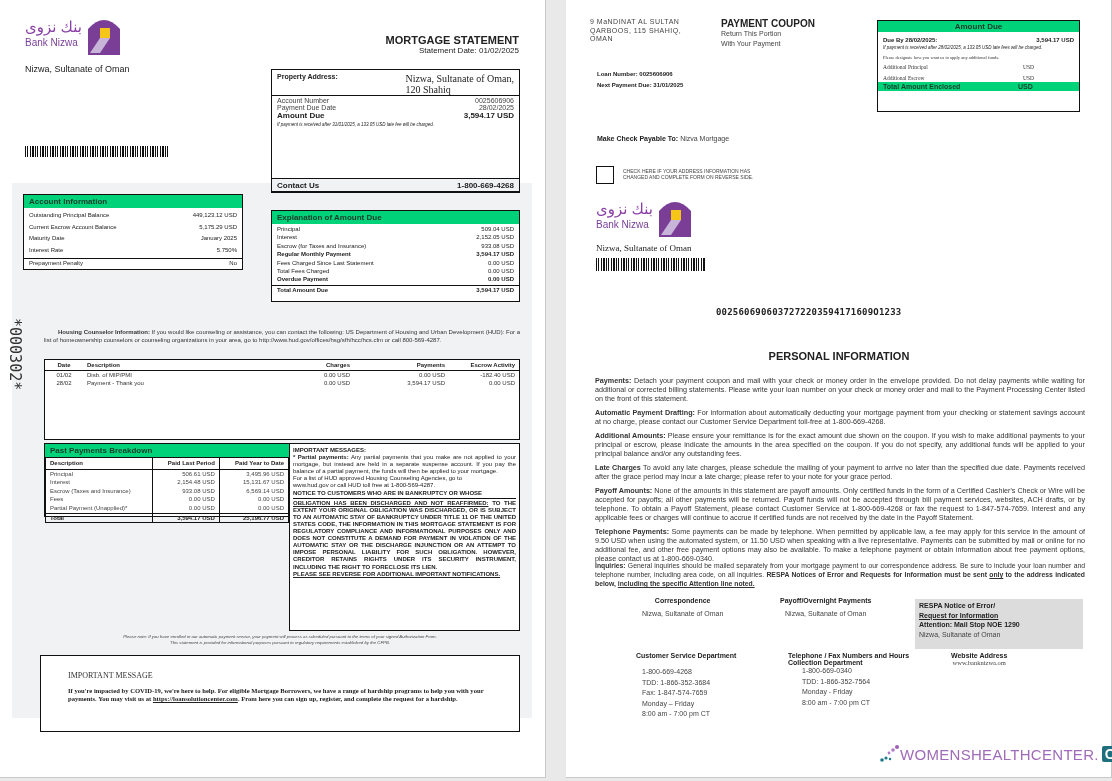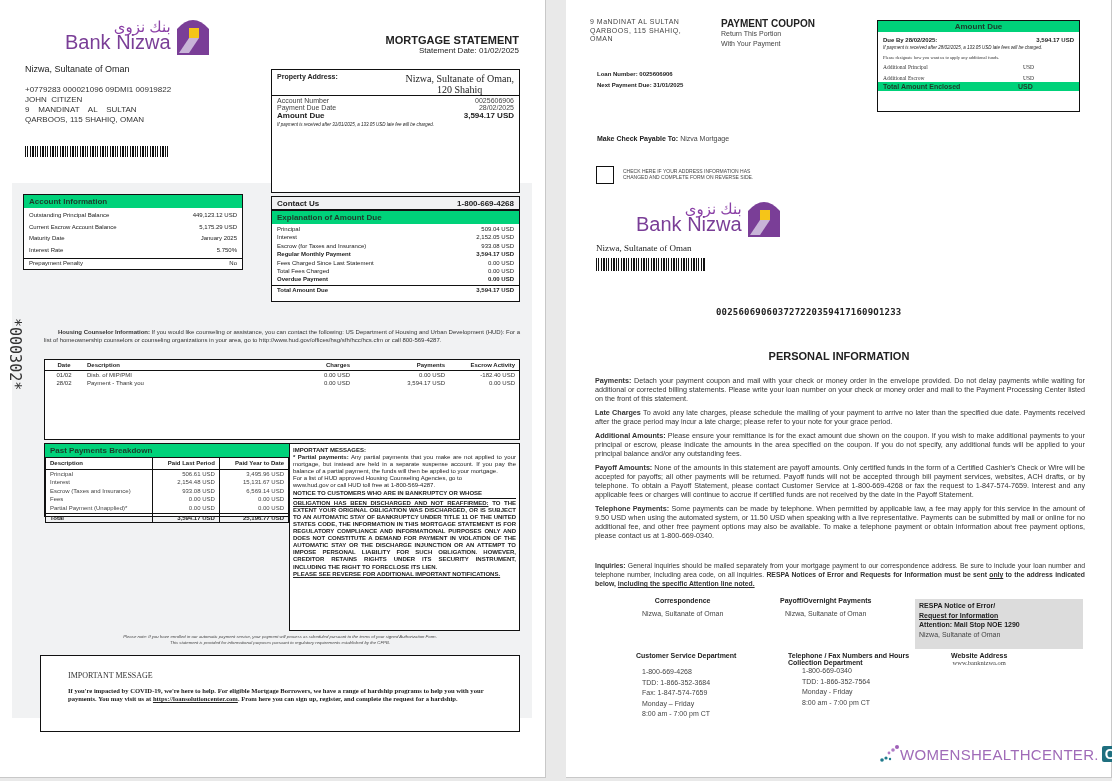--- a/index.html
+++ b/index.html
@@ -14,21 +14,21 @@
   .box { position: absolute; border: 1.5px solid #111; background: #fff; }
   .row { display: flex; justify-content: space-between; align-items: baseline; }
   .t6 { font-size: 6px; } .t7 { font-size: 7px; } .t8 { font-size: 8px; } .t9 { font-size: 9px; }
   .b { font-weight: bold; }
   .serif { font-family: "Liberation Serif", serif; }
   .mono { font-family: "DejaVu Sans Mono", monospace; }
   .barcode { height: 11px; background: repeating-linear-gradient(90deg,#111 0 1px,#fff 1px 2px,#111 2px 3px,#fff 3px 5px,#111 5px 6px,#fff 6px 7px,#111 7px 9px,#fff 9px 10px); }
   .hdr-green { background: #00d27a; font-weight: bold; color: #1c3b2a; padding: 2px 5px; }
   .logo-wrap { display: flex; align-items: center; }
   .logo-text .ar { color: #8a3fa6; font-size: 15px; line-height: 15px; text-align: right; }
-  .logo-text .en { color: #7a3e97; font-size: 20px; line-height: 17px; margin-left: 40px; }
+  .logo-text .en { color: #7a3e97; font-size: 10px; line-height: 17px; }
   table { border-collapse: collapse; width: 100%; }
   td, th { padding: 0 4px; }
   .u { text-decoration: underline; }
   .just { text-align: justify; }
   .info p { margin-bottom: 5px; font-size: 7.2px; line-height: 9px; text-align: justify; }
   .info p b { font-weight: bold; }
 </style>
 </head>
 <body>
 
@@ -40,37 +40,31 @@
       <div class="en">Bank Nizwa</div>
     </div>
     <svg width="36" height="40" viewBox="0 0 36 40" style="margin-left:4px">
       <path d="M2 40 L2 14 Q18 -4 34 14 L34 40 Z" fill="#7a3e97"></path>
       <rect x="14" y="13" width="10" height="10" fill="#f5c518"></rect>
       <path d="M4 38 L14 23 L24 23 L14 38 Z" fill="#c8b4d8"></path>
     </svg>
   </div>
   <div class="abs t9" style="left:25px;top:64px;">Nizwa, Sultanate of Oman</div>
 
-  <div class="abs t8" style="left:25px;top:85px;line-height:10px;color:#333;">
-    <div>+0779283  000021096  09DMI1  00919822</div>
-    <div style="white-space:pre">JOHN  CITIZEN</div>
-    <div style="white-space:pre">9    MANDINAT    AL    SULTAN</div>
-    <div>QARBOOS, 115 SHAHIQ, OMAN</div>
-  </div>
   <div class="abs barcode" style="left:25px;top:146px;width:145px;"></div>
 
   <div class="abs b" style="right:26px;top:34px;font-size:11px;">MORTGAGE STATEMENT</div>
   <div class="abs t8" style="right:26px;top:46px;">Statement Date: 01/02/2025</div>
 
   <div class="gray-panel"></div>
 
   <div class="box" style="left:271px;top:69px;width:249px;height:124px;">
     <div style="display:flex;justify-content:space-between;padding:3px 5px;border-bottom:1px solid #111;height:26px;">
       <span class="t7 b">Property Address:</span>
-      <div class="serif" style="font-size:10px;text-align:center;line-height:11px;">
+      <div class="serif" style="font-size:10px;text-align:left;line-height:11px;">
         <div>Nizwa, Sultanate of Oman,</div>
         <div style="">120 Shahiq</div>
       </div>
     </div>
     <div style="padding:1px 5px;">
       <div class="row t7" style="color:#444;">
           <span>Account Number</span>
           <span>0025606906</span>
         </div>
       <div class="row t7" style="color:#444;">
@@ -78,21 +72,21 @@
           <span>28/02/2025</span>
         </div>
       <div class="row t8 b">
           <span>Amount Due</span>
           <span>3,594.17 USD</span>
         </div>
       <div style="font-size:4.5px;font-style:italic;margin-top:2px;">If payment is received after 31/01/2025, a 133.05 USD late fee will be charged.</div>
     </div>
   </div>
 
-  <div class="box" style="left:271px;top:196px;width:249px;height:14px;padding:2px 5px;background:#f1f2f3;">
+  <div class="box" style="left:271px;top:178px;width:249px;height:14px;padding:2px 5px;background:#f1f2f3;">
     <div class="row t8 b">
         <span>Contact Us</span>
         <span>1-800-669-4268</span>
       </div>
   </div>
 
   <div class="box" style="left:271px;top:210px;width:249px;height:92px;">
     <div class="hdr-green t8">Explanation of Amount Due</div>
     <div id="expl-rows" style="padding:1px 5px;line-height:8.4px;">
         <div class="row t6">
@@ -323,22 +317,23 @@
     </svg>
   </div>
   <div class="abs serif t9" style="left:30px;top:243px;">Nizwa, Sultanate of Oman</div>
   <div class="abs barcode" style="left:30px;top:258px;width:110px;height:13px;"></div>
 
   <div class="abs mono" style="left:150px;top:307px;font-size:9px;letter-spacing:0.2px;font-weight:bold;">0025606906037272203594171609O1233</div>
 
   <div class="abs b" style="left:0;width:546px;top:350px;text-align:center;font-size:11px;">PERSONAL INFORMATION</div>
   <div class="abs info" id="info-paras" style="left:29px;top:376px;width:490px;color:#333;">
       <p><b>Payments:</b><span> Detach your payment coupon and mail with your check or money order in the envelope provided. Do not delay payments while waiting for additional or corrected billing statements. Please write your loan number on your check or money order and mail to the Payment Processing Center listed on the front of this statement.</span></p>
+      <p><b>Automatic Payment Drafting:</b><span> For information about automatically deducting your mortgage payment from your checking or statement savings account at no charge, please contact our Customer Service Department toll-free at 1-800-669-4268.</span></p>
+      <p><b>Additional Amounts:</b><span> Please ensure your remittance is for the exact amount due shown on the coupon. If you wish to make additional payments to your principal or escrow, please indicate the amounts in the area specified on the coupon. If you do not specify, any additional funds will be applied to your principal balance and/or any outstanding fees.</span></p>
       <p><b>Late Charges</b><span> To avoid any late charges, please schedule the mailing of your payment to arrive no later than the specified due date. Payments received after the grace period may incur a late charge; please refer to your note for your grace period.</span></p>
-      <p><b>Additional Amounts:</b><span> Please ensure your remittance is for the exact amount due shown on the coupon. If you wish to make additional payments to your principal or escrow, please indicate the amounts in the area specified on the coupon. If you do not specify, any additional funds will be applied to your principal balance and/or any outstanding fees.</span></p>
       <p><b>Payoff Amounts:</b><span> None of the amounts in this statement are payoff amounts. Only certified funds in the form of a Certified Cashier's Check or Wire will be accepted for payoffs; all other payments will be returned.  Payoff funds will not be accepted through bill payment services, websites, ACH drafts, or by telephone.  To obtain a Payoff Statement, please contact Customer Service at 1-800-669-4268 or fax the request to 1-847-574-7659. Interest and any applicable fees or charges will continue to accrue if certified funds are not received by the date in the Payoff Statement.</span></p>
       <p><b>Telephone Payments:</b><span> Some payments can be made by telephone. When permitted by applicable law, a fee may apply for this service in the amount of 9.50 USD when using the automated system, or  11.50 USD when speaking with a live representative. Payments can be submitted by mail or online for no additional fee, and other free payment options may also be available. To make a telephone payment or obtain information about free payment options, please contact us at 1-800-669-0340.</span></p>
     </div>
   <div class="abs" style="left:29px;top:561px;width:490px;font-size:6.8px;line-height:9px;color:#333;text-align:justify;">
     <b>Inquiries:</b><span> General inquiries should be mailed separately from your mortgage payment to our correspondence address. Be sure to include your loan number and telephone number, including area code, on all inquiries. </span><b>RESPA Notices of Error and Requests for Information must be sent </b><b class="u">only</b><b> to the address indicated below, </b><b class="u">including the specific Attention line noted.</b>
   </div>
 
   <div class="abs t7" style="left:76px;top:597px;text-align:center;">
     <div class="b">Correspondence</div>
     <div style="margin-top:6px;color:#444">Nizwa, Sultanate of Oman</div>

